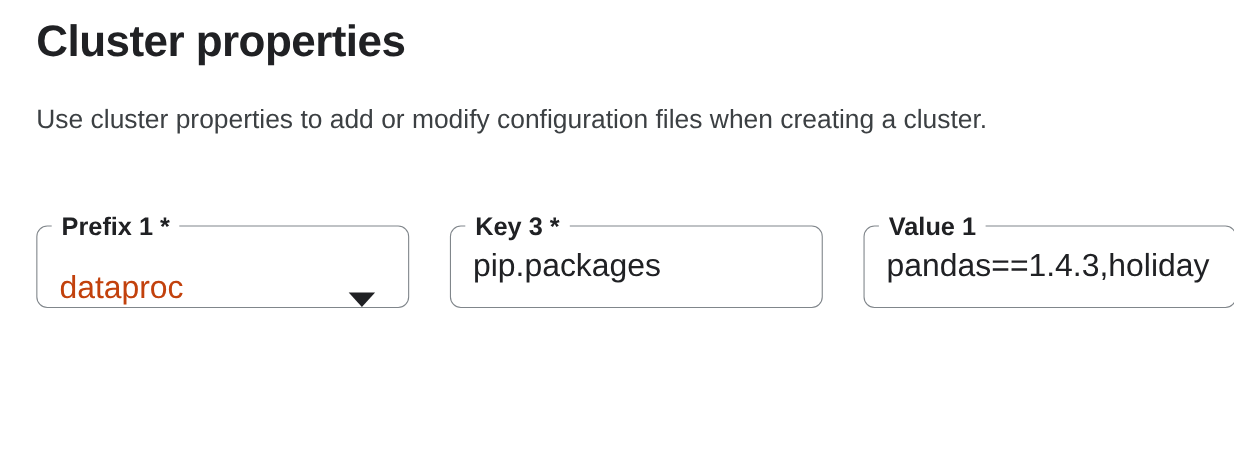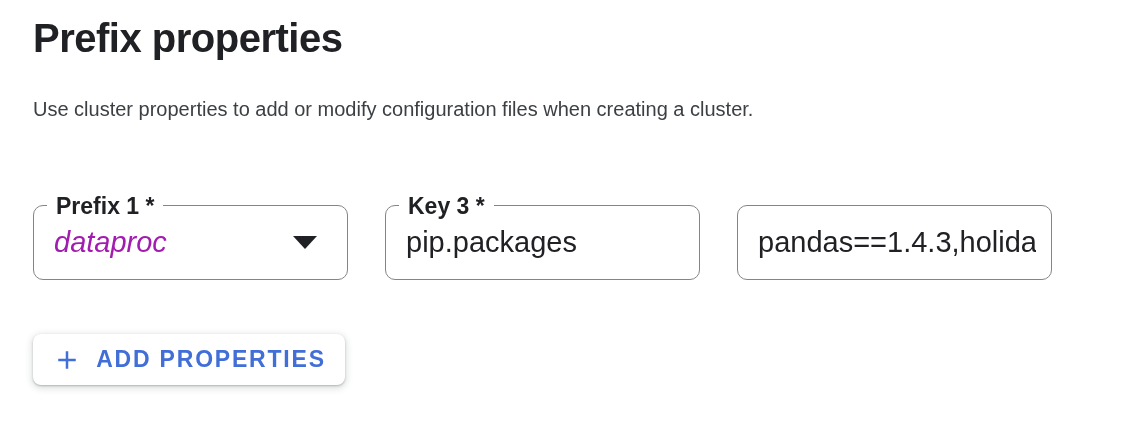--- a/index.html
+++ b/index.html
@@ -25,65 +25,64 @@
   .page-title {
     margin: 14px 0 0 0;
     font-size: 40px;
     line-height: 48px;
     font-weight: 700;
     letter-spacing: -0.5px;
     color: #202124;
   }
   .section-desc {
     margin: 30px 0 0 0;
-    font-size: 20px;
+    font-size: 24px;
     line-height: 34px;
     font-weight: 400;
     color: #3c4043;
   }
   .fields-row {
     position: absolute;
     left: 33px;
     top: 205px;
     display: flex;
     gap: 37px;
   }
   .field {
     position: relative;
-    width: 315px;
+    width: 339px;
     height: 75px;
     border: 1.5px solid #80868b;
     border-radius: 10px;
     background: #ffffff;
     box-sizing: border-box;
     display: flex;
-    align-items: center;
+    align-items: flex-end;
   }
   .field-label {
     position: absolute;
     top: -13px;
     left: 13px;
     background: #ffffff;
     padding: 0 9px;
     font-size: 23px;
     line-height: 26px;
     font-weight: 700;
     color: #202124;
     white-space: nowrap;
   }
   .select-box {
     cursor: pointer;
     justify-content: space-between;
     padding: 0 30px 0 20px;
   }
   .select-value {
     font-size: 29px;
-    color: #a21caf;
+    color: #c2410c;
     white-space: nowrap;
-    font-style: italic;
   }
   .caret-down {
     width: 0;
     height: 0;
     border-left: 12px solid transparent;
     border-right: 12px solid transparent;
     border-top: 13px solid #202124;
   }
   .field input {
     border: none;
@@ -128,43 +127,38 @@
     width: 30px;
     height: 30px;
   }
 </style>
 </head>
 <body>
 
 <div class="canvas">
 
   <div class="content">
-    <h1 class="page-title">Prefix properties</h1>
+    <h1 class="page-title">Cluster properties</h1>
     <p class="section-desc">Use cluster properties to add or modify configuration files when creating a cluster.</p>
   </div>
 
   <div class="fields-row">
 
     <div class="field select-box" role="combobox">
       <span class="field-label">Prefix 1 *</span>
       <span class="select-value">dataproc</span>
       <span class="caret-down"></span>
     </div>
 
     <div class="field">
       <span class="field-label">Key 3 *</span>
       <input type="text" value="pip.packages" style="">
     </div>
 
     <div class="field">
+      <span class="field-label">Value 1</span>
       <input type="text" value="pandas==1.4.3,holiday" style="">
     </div>
 
   </div>
 
-  <button class="add-btn">
-    <svg class="plus-icon" viewBox="0 0 24 24">
-      <path d="M11 5h2v6h6v2h-6v6h-2v-6H5v-2h6z" fill="#416ed7"></path>
-    </svg>
-    <span class="btn-label">ADD PROPERTIES</span>
-  </button>
 
 </div>
 
 </body></html>

